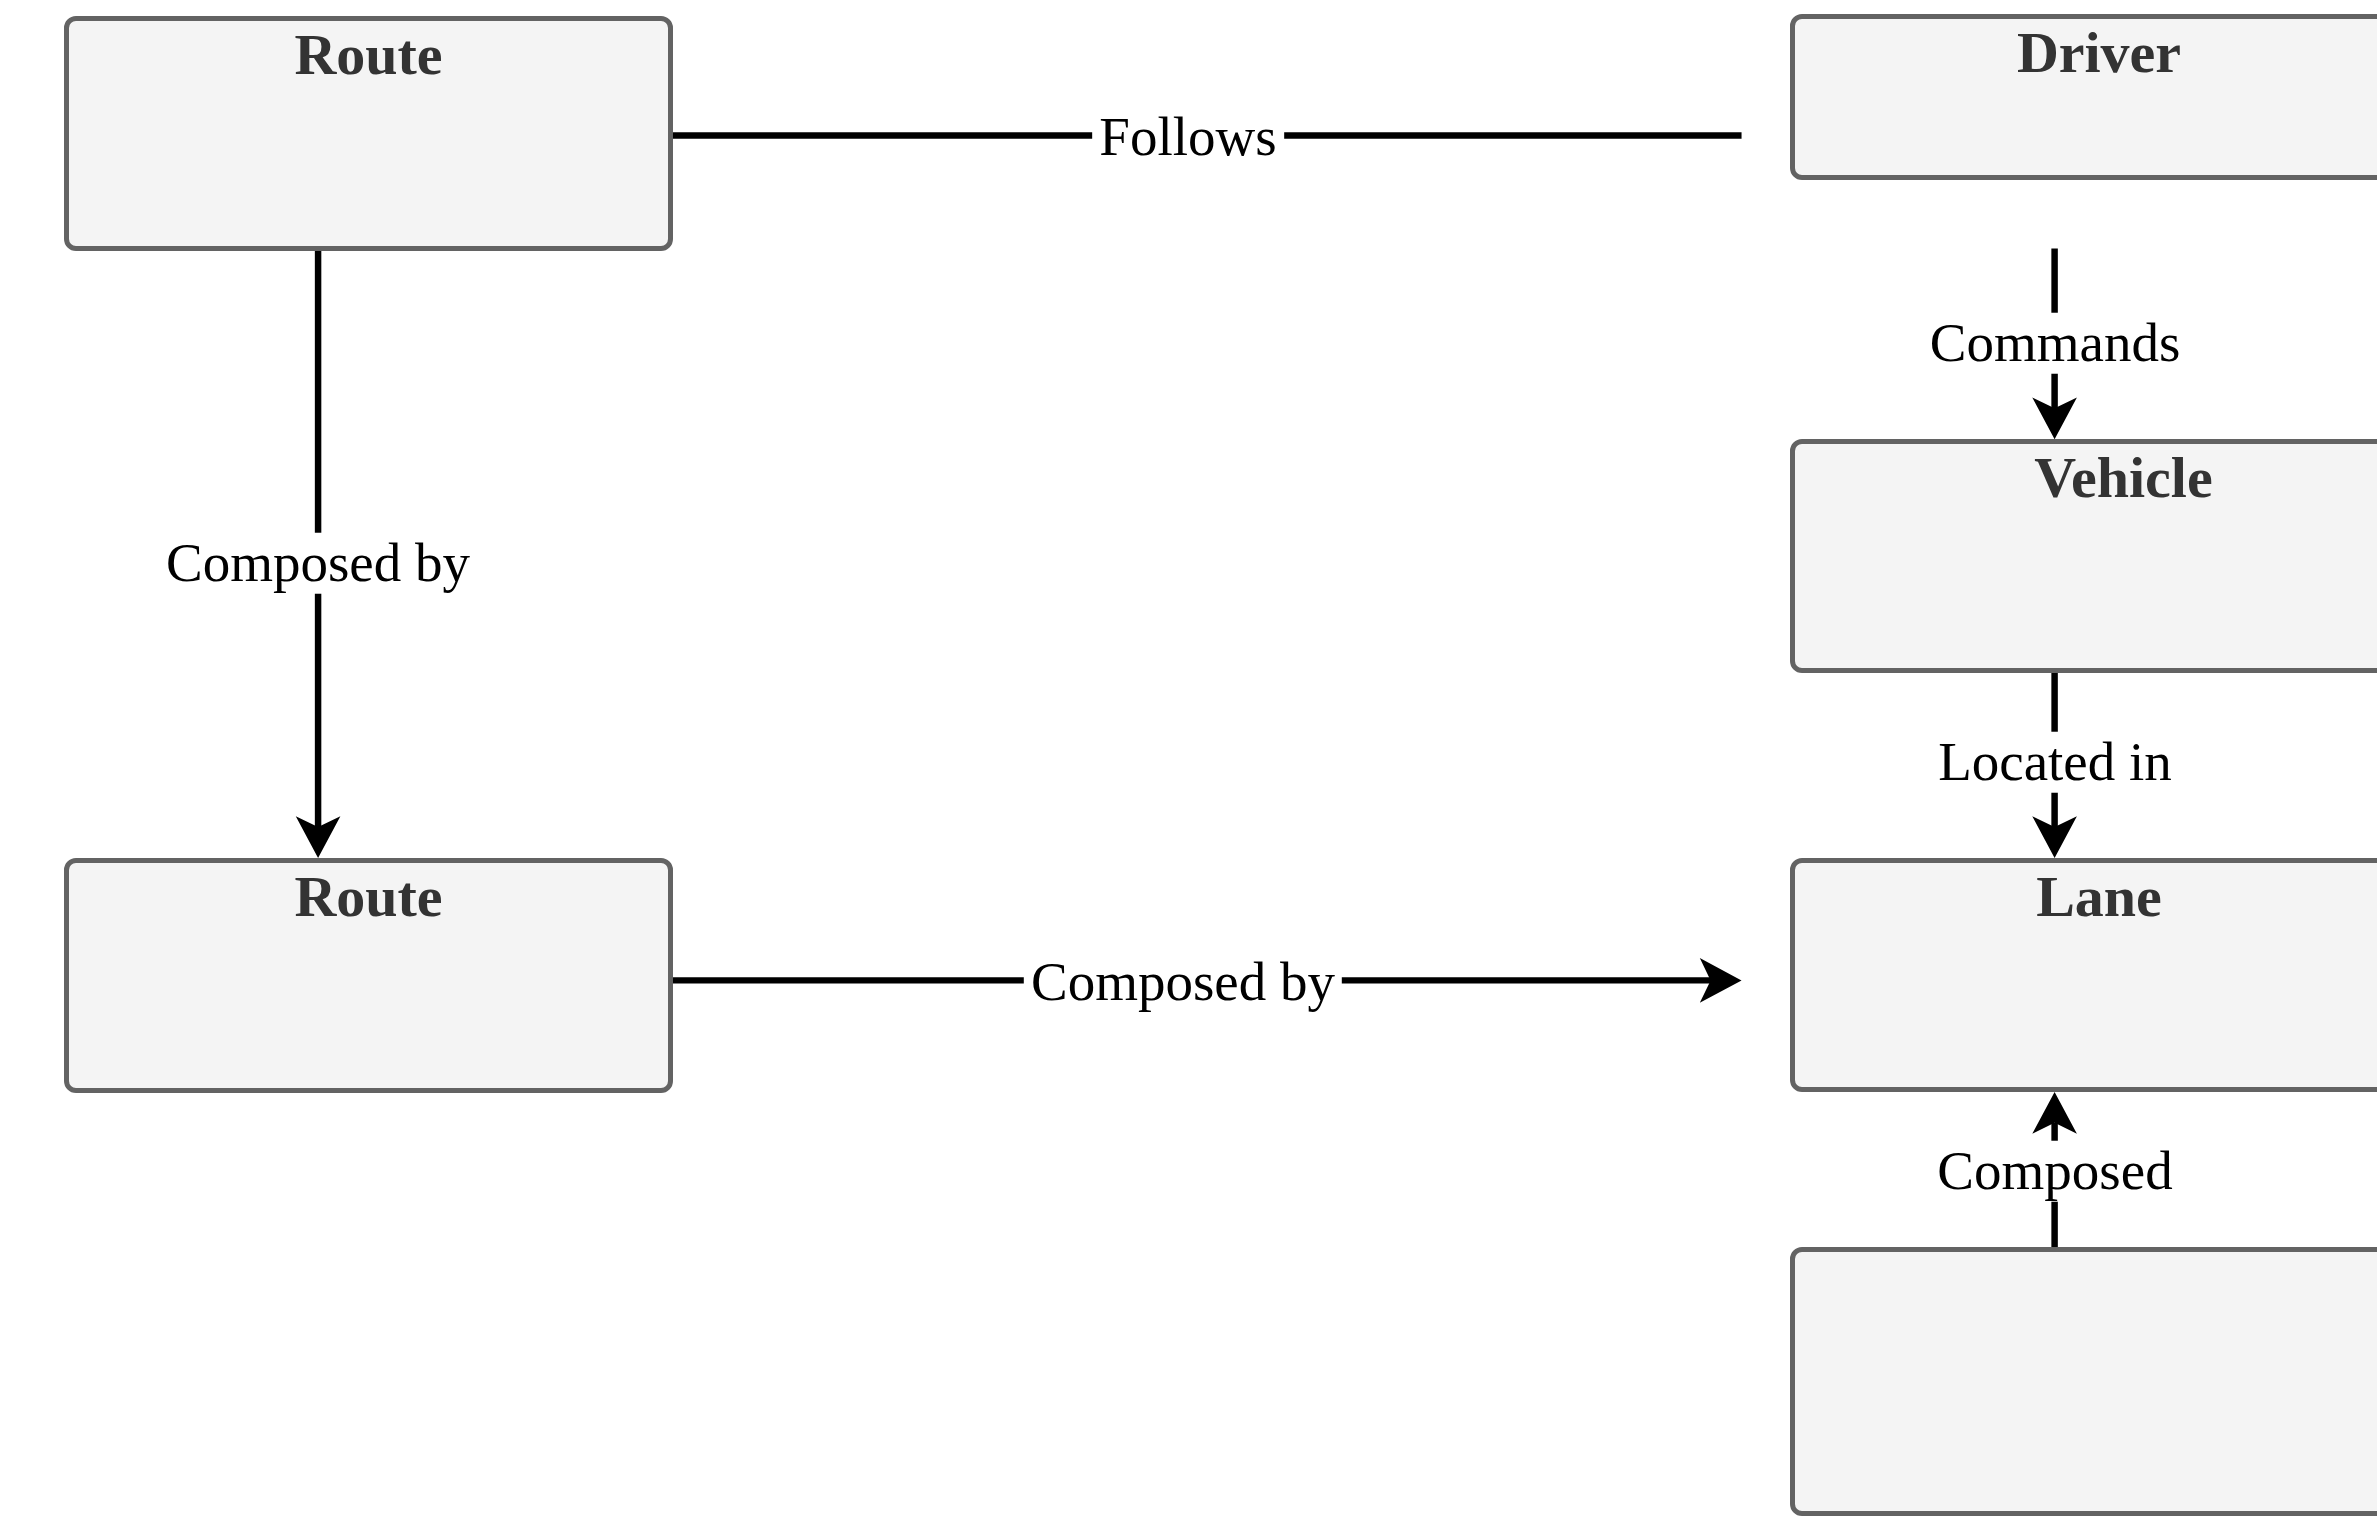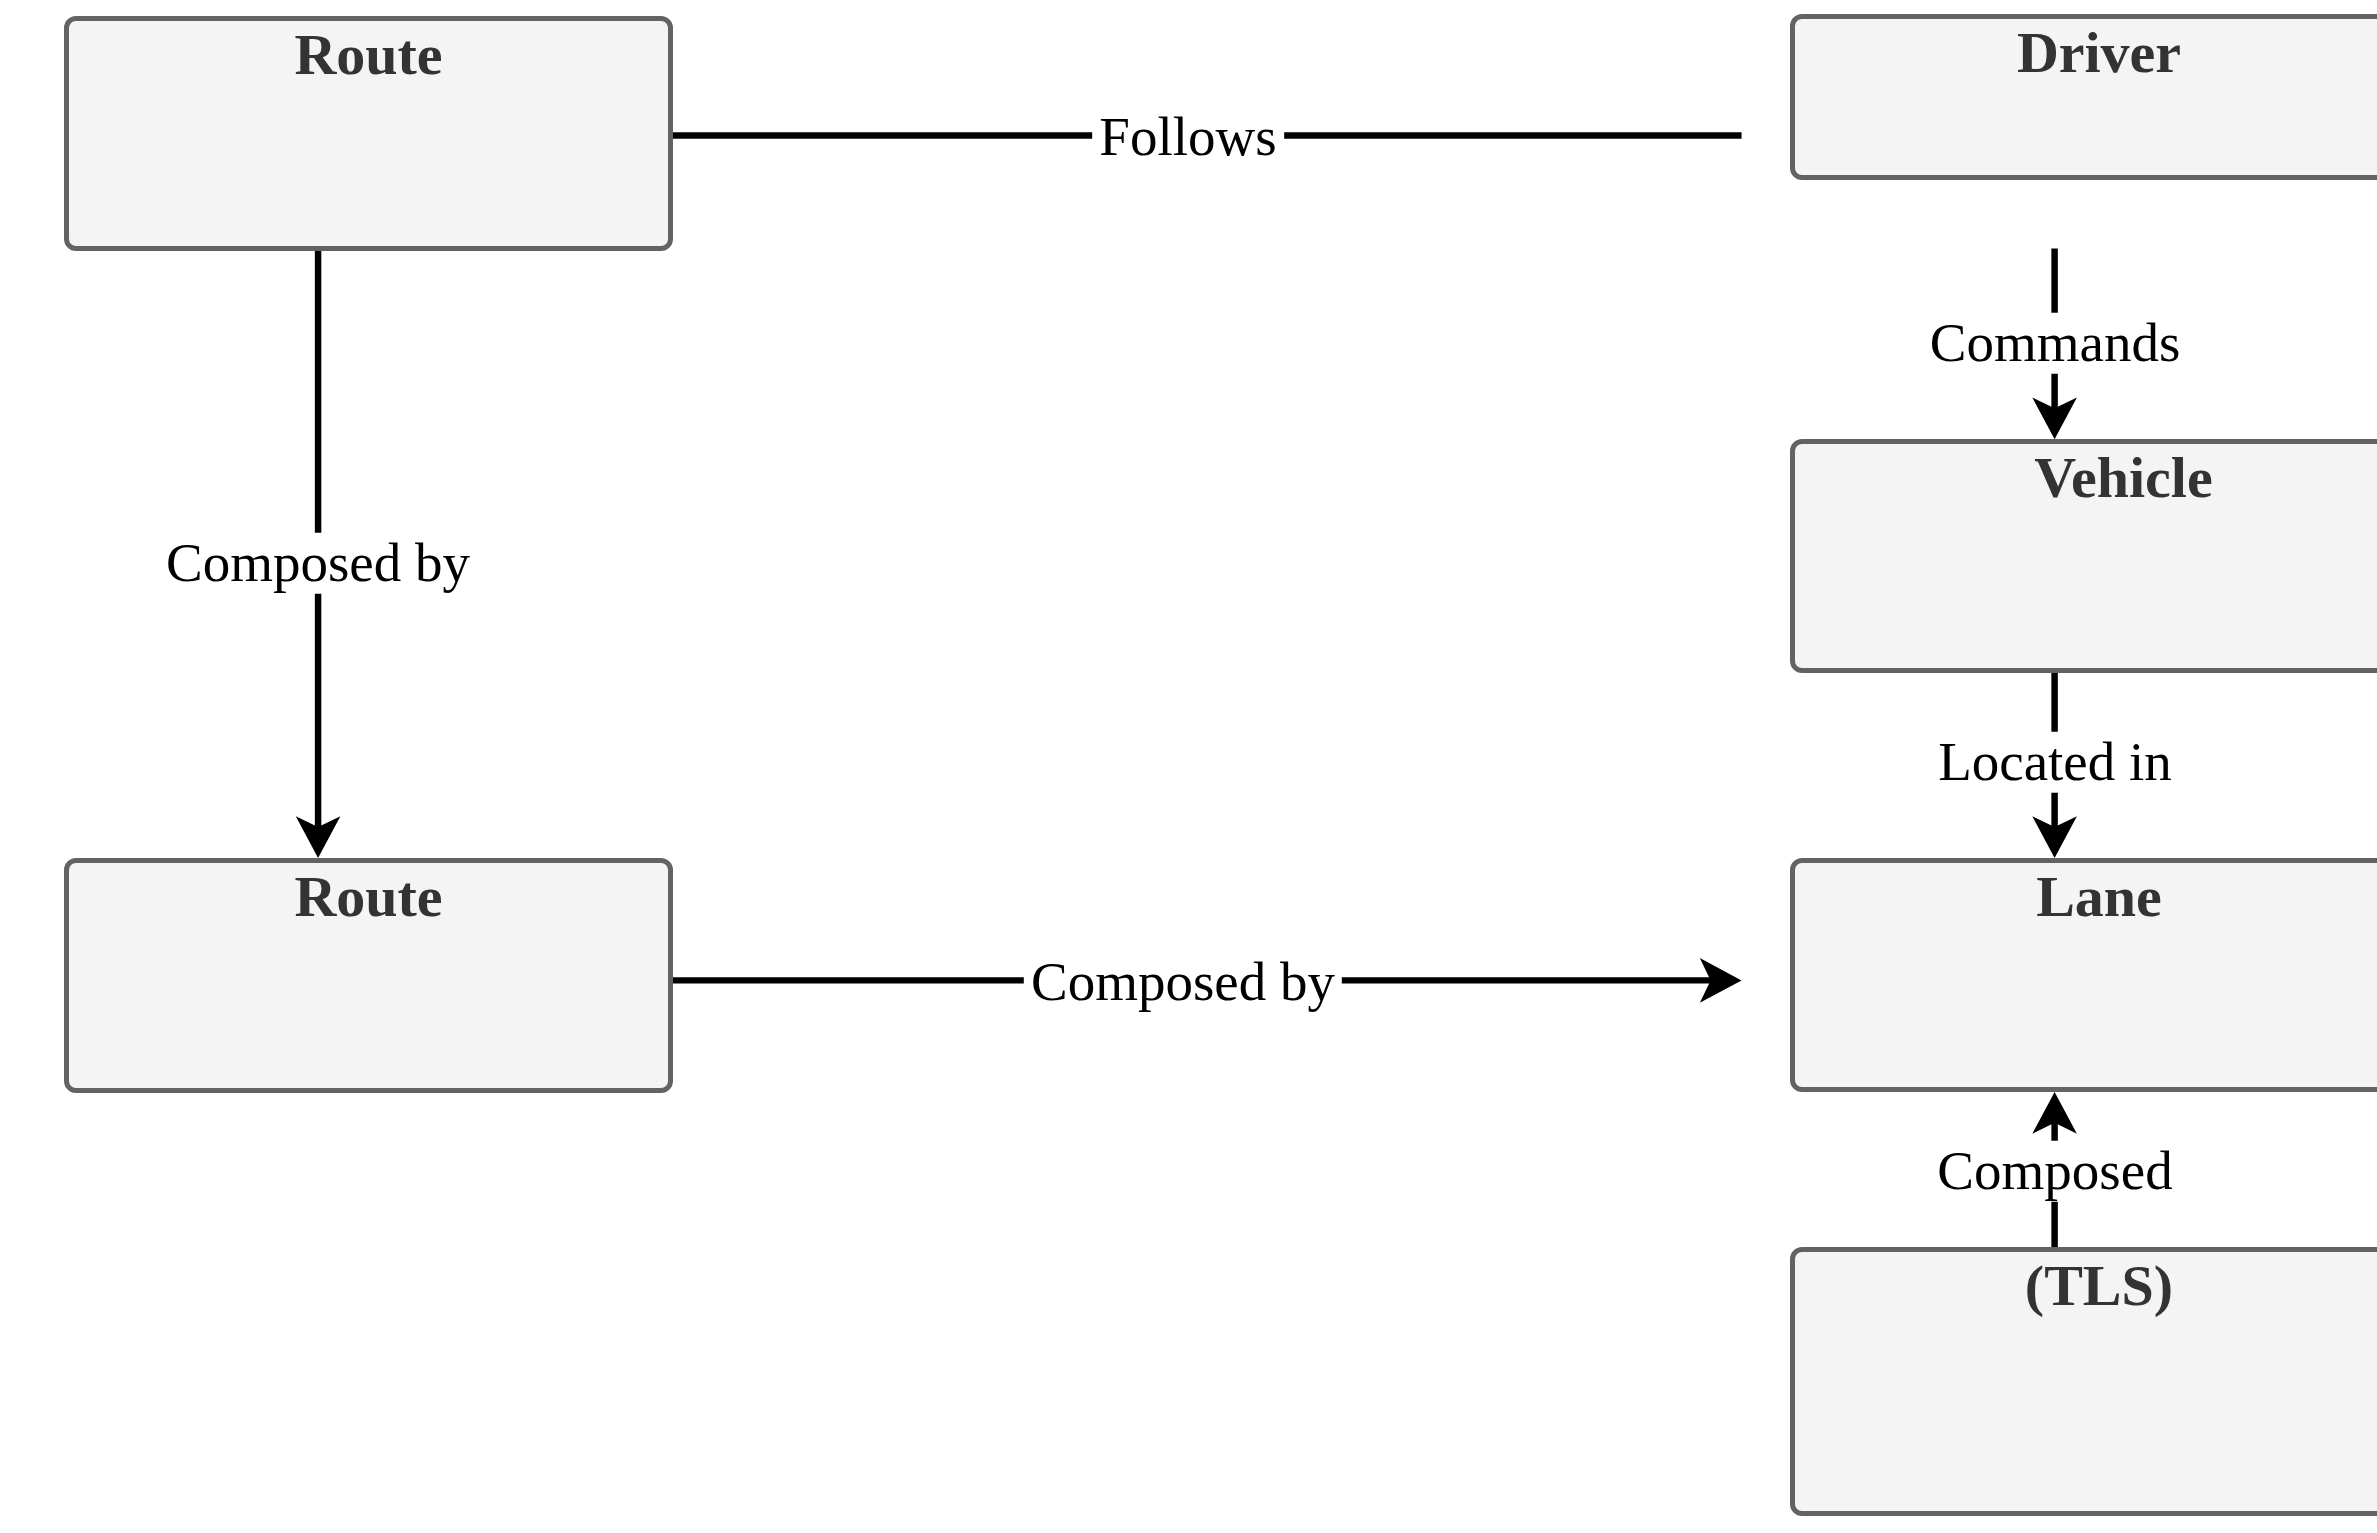--- a/index.html
+++ b/index.html
@@ -107,21 +107,20 @@
   <div class="node" id="node-route-bottom">
     <div class="node-label">Route</div>
   </div>
 
   <div class="node" id="node-lane">
     <div class="node-label">Lane</div>
   </div>
 
   <div class="node" id="node-tls">
     <div class="node-label">
-      <div>(TLS)</div>
     </div>
   </div>
 
   <div class="edge-label" id="label-follows">Follows</div>
 
   <div class="edge-label" id="label-composed-by-left">Composed by</div>
 
   <div class="edge-label" id="label-commands">Commands</div>
 
   <div class="edge-label" id="label-located-in">Located in</div>

